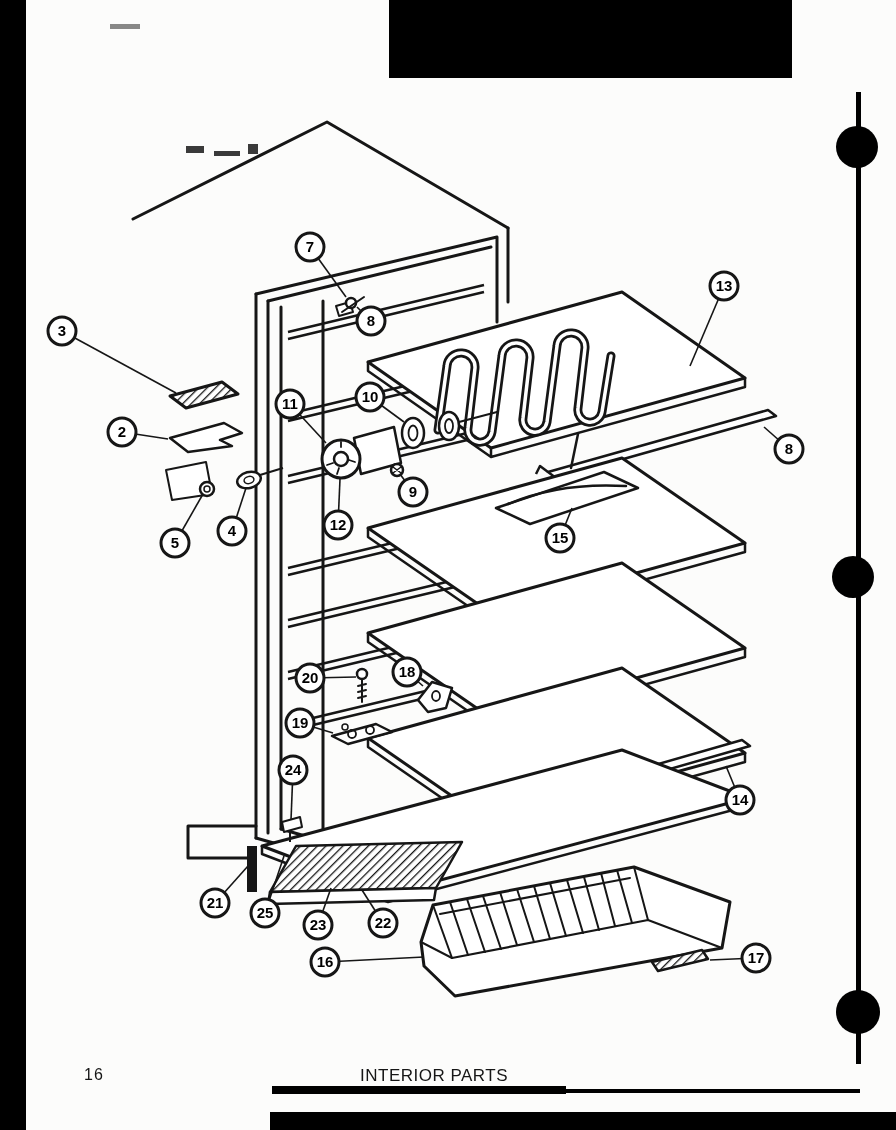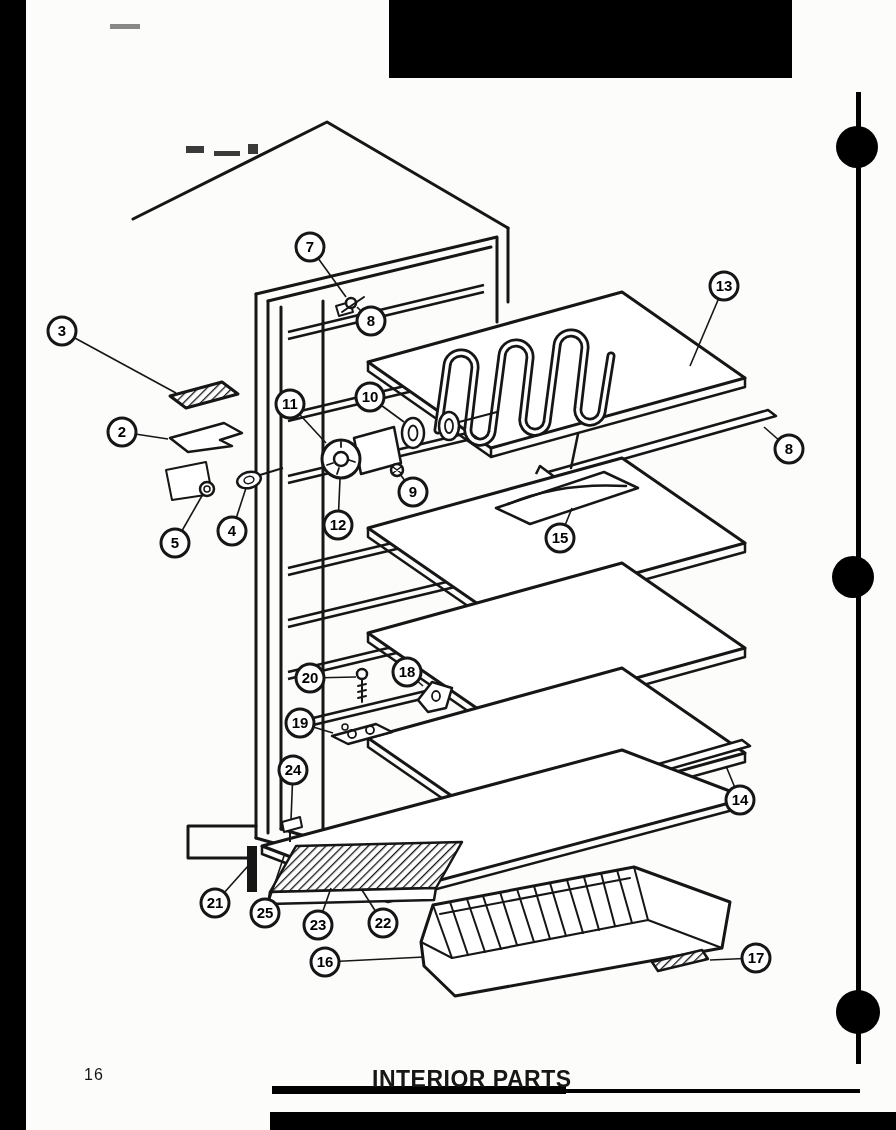--- a/index.html
+++ b/index.html
@@ -9,21 +9,21 @@
     font-family:"Liberation Sans", sans-serif;color:#161616;
   }
   .scan{position:absolute;background:#000;}
   .speck{position:absolute;background:#3a3a3a;}
   .dot{position:absolute;background:#000;border-radius:50%;}
   svg.diagram{position:absolute;left:0;top:0;}
   .page-number{
     position:absolute;left:84px;top:1066px;font-size:16px;letter-spacing:1px;
   }
   .caption{
-    position:absolute;left:372px;top:1066px;font-size:23px;font-weight:bold;
+    position:absolute;left:360px;top:1066px;font-size:17px;font-weight:normal;
     letter-spacing:0.5px;white-space:nowrap;
   }
   .callout-text{font-size:15px;font-weight:bold;}
 </style>
 </head>
 <body>
 
 <div class="page">
 
   <div class="scan" style="left:0;top:0;width:26px;height:1130px;"></div>

